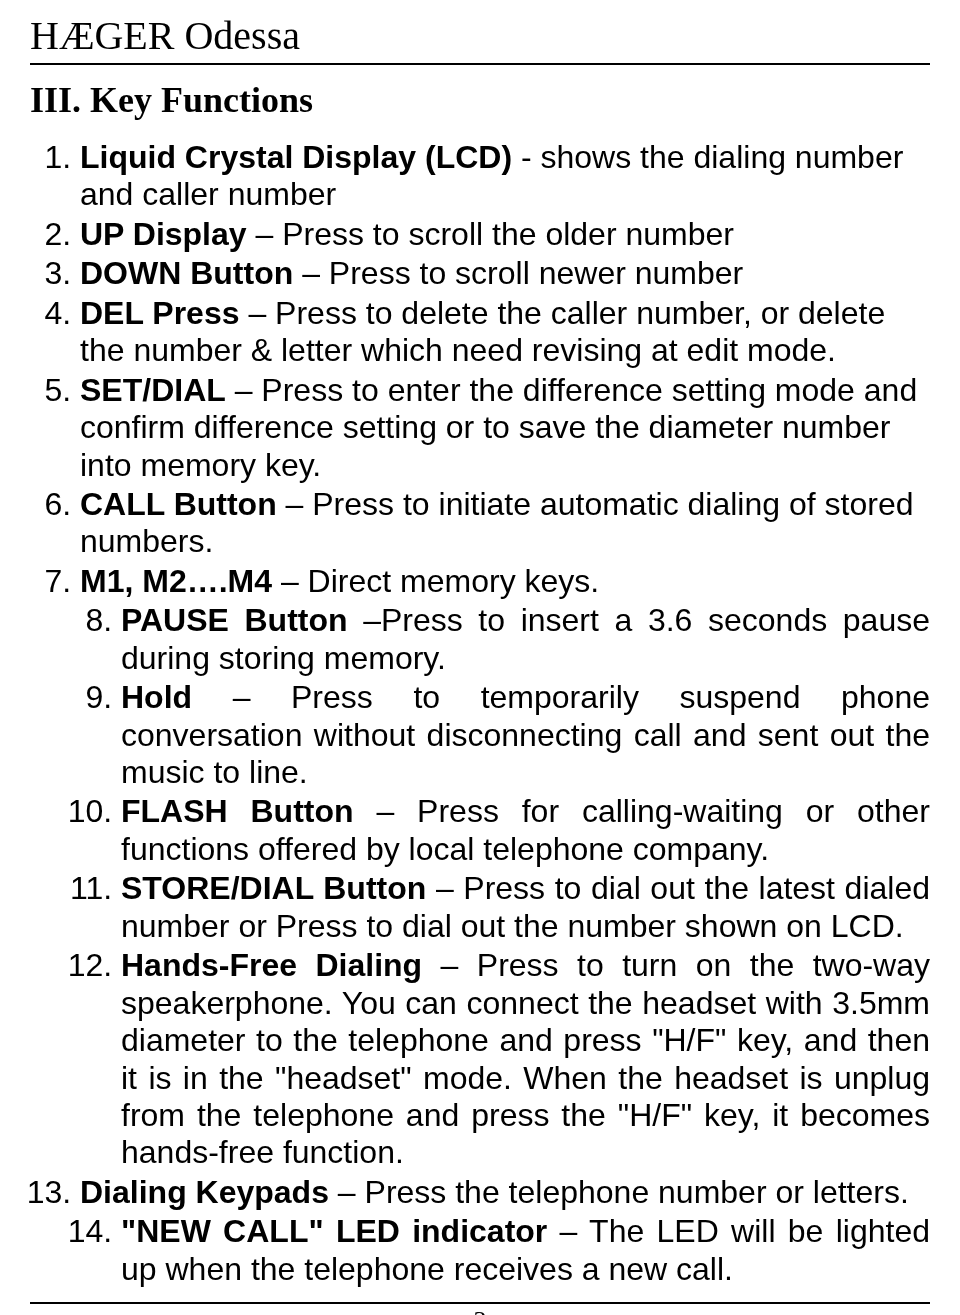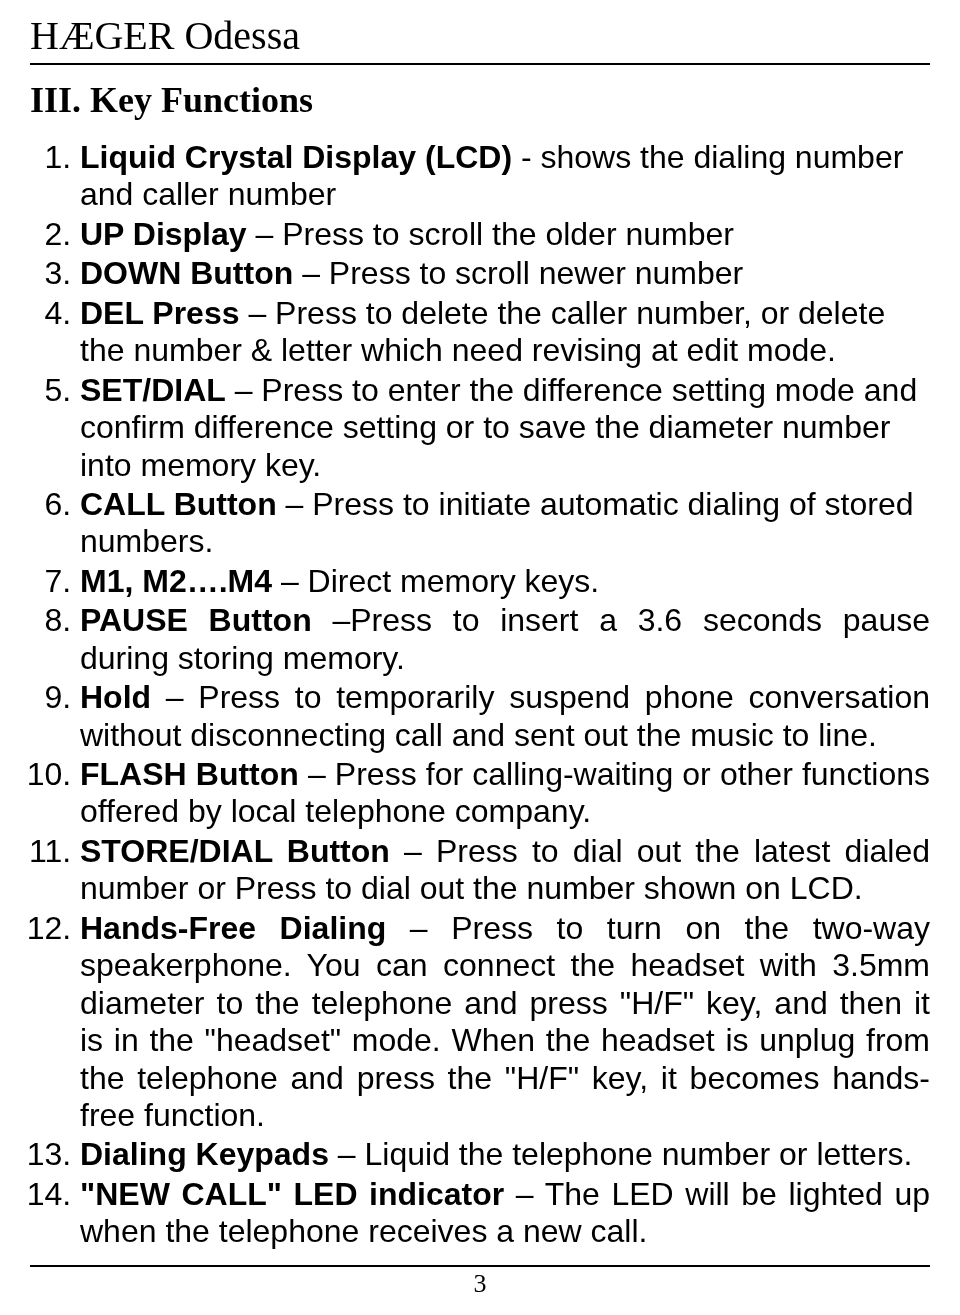--- a/index.html
+++ b/index.html
@@ -37,20 +37,21 @@
     font-size: 32px;
     line-height: 1.17;
     font-family: Verdana, Arial, sans-serif;
   }
   ol.items li {
     margin: 0 0 2px 0;
     text-align: left;
   }
   ol.items li.justify {
     text-align: justify;
+    margin-left: 41px;
   }
   .b { font-weight: bold; }
   .footer-rule {
     border: none;
     border-top: 2px solid #000;
     margin: 14px 0 2px 0;
   }
   .page-number {
     text-align: center;
     font-family: "Times New Roman", Times, serif;
@@ -71,19 +72,19 @@
     <li><span class="b">DOWN Button</span><span> – Press to scroll newer number</span></li>
     <li><span class="b">DEL Press</span><span> – Press to delete the caller number, or delete the number &amp; letter which need revising at edit mode.</span></li>
     <li><span class="b">SET/DIAL</span><span> – Press to enter the difference setting mode and confirm difference setting or to save the diameter number into memory key.</span></li>
     <li><span class="b">CALL Button</span><span> – Press to initiate automatic dialing of stored numbers.</span></li>
     <li><span class="b">M1, M2….M4</span><span> – Direct memory keys.</span></li>
     <li class="justify"><span class="b">PAUSE Button</span><span> –Press to insert a 3.6 seconds pause during storing memory.</span></li>
     <li class="justify"><span class="b">Hold</span><span> – Press to temporarily suspend phone conversation without disconnecting call and sent out the music to line.</span></li>
     <li class="justify"><span class="b">FLASH Button</span><span> – Press for calling-waiting or other functions offered by local telephone company.</span></li>
     <li class="justify"><span class="b">STORE/DIAL Button</span><span> – Press to dial out the latest dialed number or Press to dial out the number shown on LCD.</span></li>
     <li class="justify"><span class="b">Hands-Free Dialing</span><span> – Press to turn on the two-way speakerphone. You can connect the headset with 3.5mm diameter to the telephone and press "H/F" key, and then it is in the "headset" mode. When the headset is unplug from the telephone and press the "H/F" key, it becomes hands-free function.</span></li>
-    <li><span class="b">Dialing Keypads</span><span> – Liquid the telephone number or letters.</span></li>
+    <li><span class="b">Dialing Keypads</span><span> – Press the telephone number or letters.</span></li>
     <li class="justify"><span class="b">"NEW CALL" LED indicator</span><span> – The LED will be lighted up when the telephone receives a new call.</span></li>
   </ol>
 
   <hr class="footer-rule">
   <div class="page-number">3</div>
 </div>
 
 </body></html>

